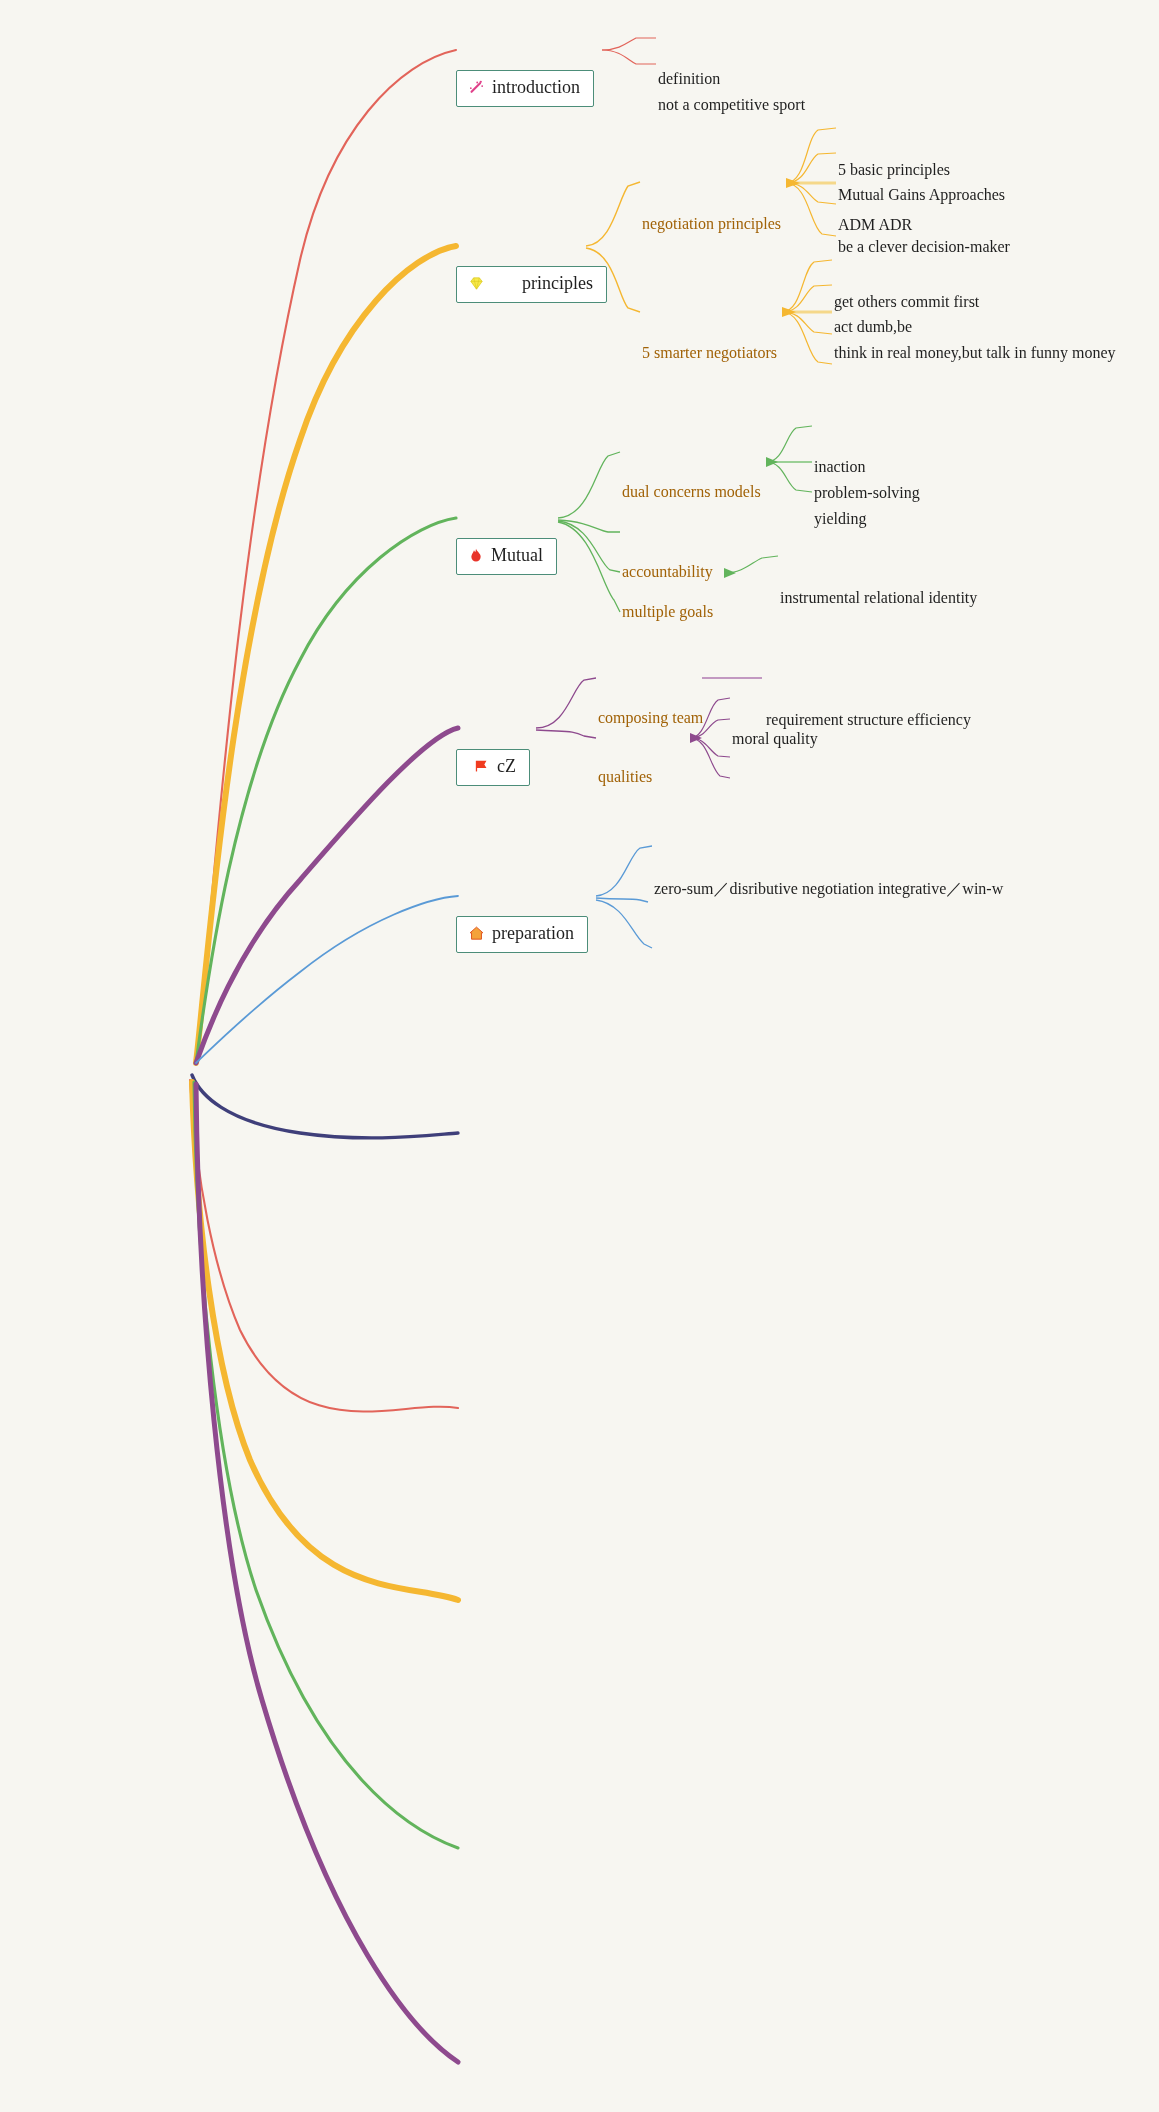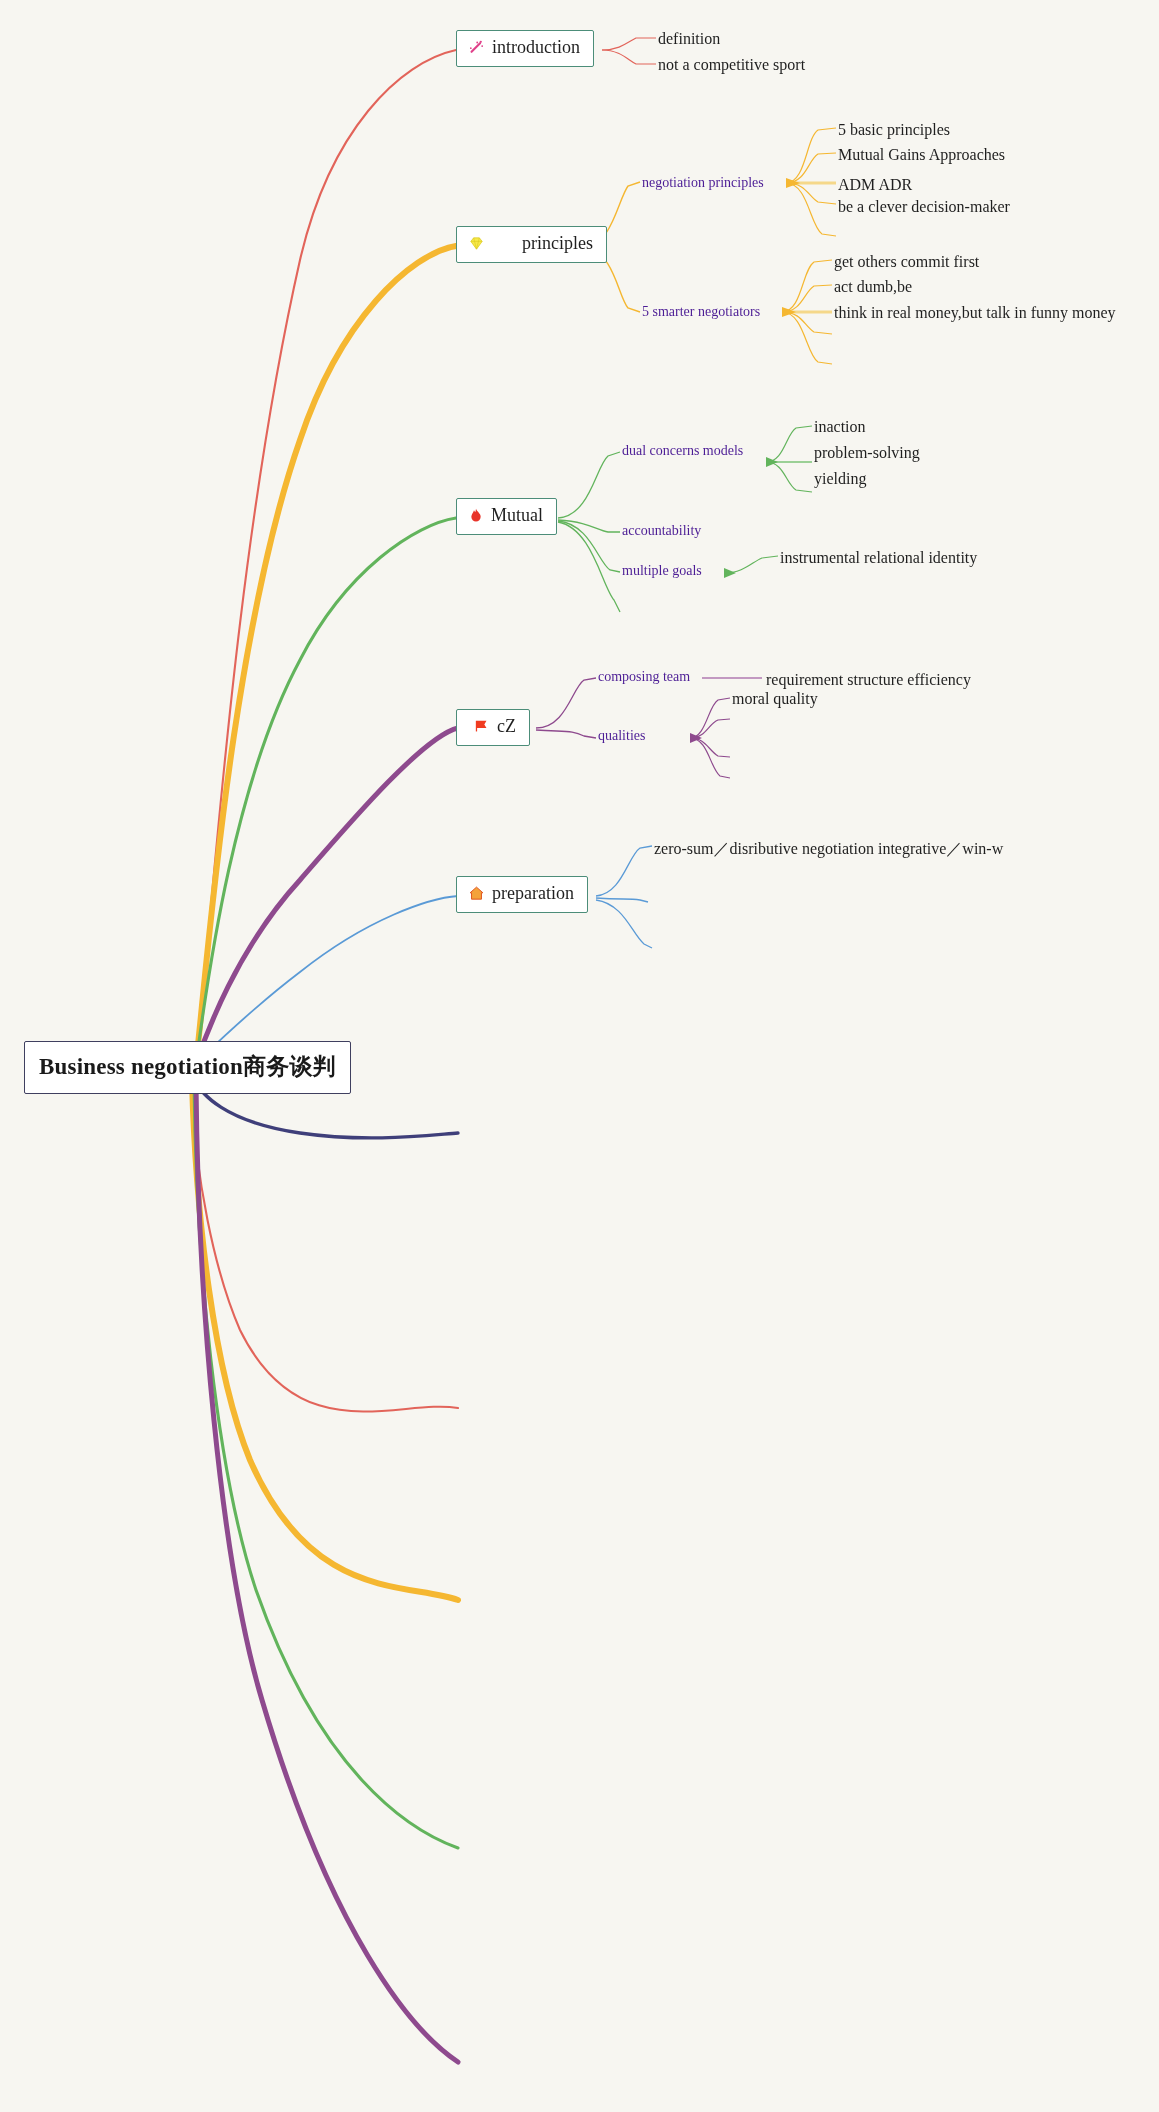--- a/index.html
+++ b/index.html
@@ -20,20 +20,21 @@
     left: 0;
     top: 0;
     width: 1159px;
     height: 2112px;
     pointer-events: none;
   }
   .node {
     position: absolute;
     box-sizing: border-box;
     white-space: nowrap;
+    margin-top: 40px;
   }
   
   .root {
     background: #ffffff;
     border: 1.6px solid #3f3f5f;
     border-radius: 2px;
     padding: 9px 14px 11px 14px;
     font-size: 23px;
     font-weight: bold;
     color: #1a1a1a;
@@ -51,22 +52,22 @@
     align-items: center;
     gap: 7px;
   }
   .topic .emoji {
     font-size: 16px;
     line-height: 1;
     display: inline-block;
   }
   
   .sub {
-    font-size: 14px;
-    color: #4c1d95;
+    font-size: 16px;
+    color: #a16207;
   }
   .leaf {
     font-size: 16px;
     color: #1f1f1f;
   }
   .icon-svg { display:block; }
 </style>
 </head>
 <body style="background: rgb(247, 246, 241);">
 
@@ -132,23 +133,20 @@
     <path d="M690 738 C 706 738, 708 724, 718 720 L 730 719" fill="none" stroke="#8e4a8e" stroke-width="1.2"></path>
     <path d="M690 738 C 706 738, 708 750, 718 756 L 730 757" fill="none" stroke="#8e4a8e" stroke-width="1.2"></path>
     <path d="M690 738 C 708 738, 710 768, 720 776 L 730 778" fill="none" stroke="#8e4a8e" stroke-width="1.2"></path>
     <polygon points="690,733 702,738 690,743" fill="#8e4a8e"></polygon>
 
     <path d="M596 896 C 622 894, 628 856, 640 848 L 652 846" fill="none" stroke="#5a9ad6" stroke-width="1.3"></path>
     <path d="M596 898 C 622 900, 628 898, 640 900 L 648 902" fill="none" stroke="#5a9ad6" stroke-width="1.3"></path>
     <path d="M596 900 C 624 904, 632 934, 644 944 L 652 948" fill="none" stroke="#5a9ad6" stroke-width="1.3"></path>
   </svg>
 
-  <div class="node root" style="left:24px; top:1041px;">
-    <span>Business negotiation商务谈判</span>
-  </div>
 
   <div class="node topic" style="left:456px; top:30px;">
     <span class="emoji">
       <svg class="icon-svg" width="17" height="17" viewBox="0 0 24 24">
         <path d="M5 18 L17 6" stroke="#e0418a" stroke-width="3" stroke-linecap="round" fill="none"></path>
         <circle cx="18" cy="4" r="1.6" fill="#e0418a"></circle>
         <circle cx="13" cy="5" r="1.3" fill="#e0418a"></circle>
         <circle cx="20" cy="10" r="1.3" fill="#e0418a"></circle>
         <circle cx="4" cy="13" r="1.2" fill="#e0418a"></circle>
       </svg>

